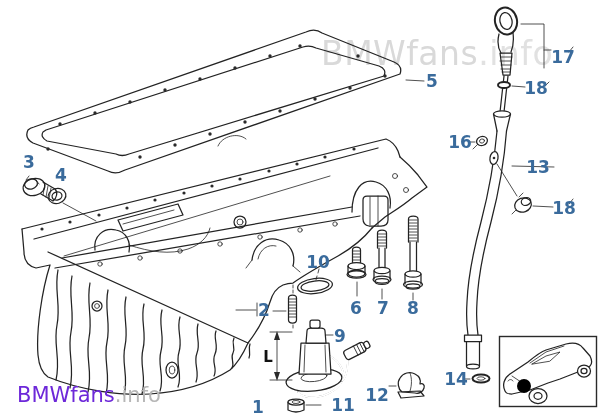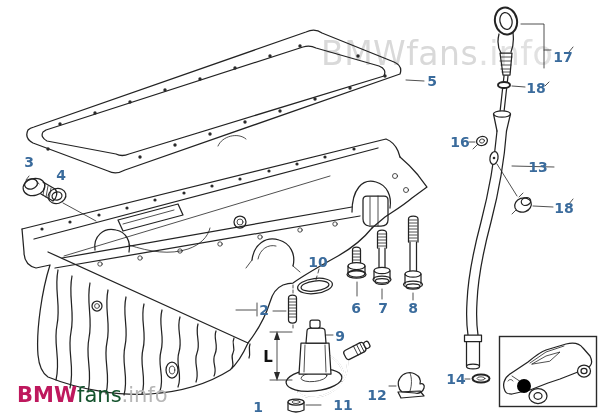--- a/index.html
+++ b/index.html
@@ -2,30 +2,30 @@
 <html><head>
 <meta charset="utf-8">
 <style>
   html,body{margin:0;padding:0;background:#ffffff;width:600px;height:420px;overflow:hidden;
     font-family:"DejaVu Sans","Liberation Sans",sans-serif;}
   #stage{position:relative;width:600px;height:420px;background:#fff;}
   #wm-top{position:absolute;left:321px;top:34px;font-size:33px;font-weight:500;
     letter-spacing:0.5px;color:#d9d9d9;white-space:nowrap;user-select:none;}
   #wm-top .lite{color:#e1e1e1;}
   #logo{position:absolute;left:17px;top:383px;font-size:21px;white-space:nowrap;z-index:5;}
-  #logo .p1{color:#be185d;font-weight:700;margin-top:17px;}
-  #logo .p2{color:#14532d;}
+  #logo .p1{color:#6d28d9;font-weight:400;margin-top:17px;}
+  #logo .p2{color:#6d28d9;}
   #logo .p3{color:#b6b6b6;}
   svg{position:absolute;left:0;top:0;z-index:2;}
   .ln{stroke:#232323;stroke-width:1.25;fill:none;stroke-linecap:round;stroke-linejoin:round;}
   .thin{stroke-width:0.8;}
   .thick{stroke-width:2;}
   .whitefill{fill:#ffffff;}
   .dot{fill:#2a2a2a;stroke:none;}
-  .callout{position:absolute;transform:translate(-50%,-50%);font-size:14px;font-weight:bold;
+  .callout{position:absolute;transform:translate(-50%,-50%);font-size:17px;font-weight:bold;
     color:#3a6b9c;z-index:4;user-select:none;white-space:nowrap;}
   .dim{position:absolute;transform:translate(-50%,-50%);font-size:15px;font-weight:bold;
     color:#111;z-index:4;}
 </style>
 </head>
 <body>
 
 <div id="stage">
 
   <div id="wm-top"><span>BMWfans</span><span class="lite">.info</span></div>

